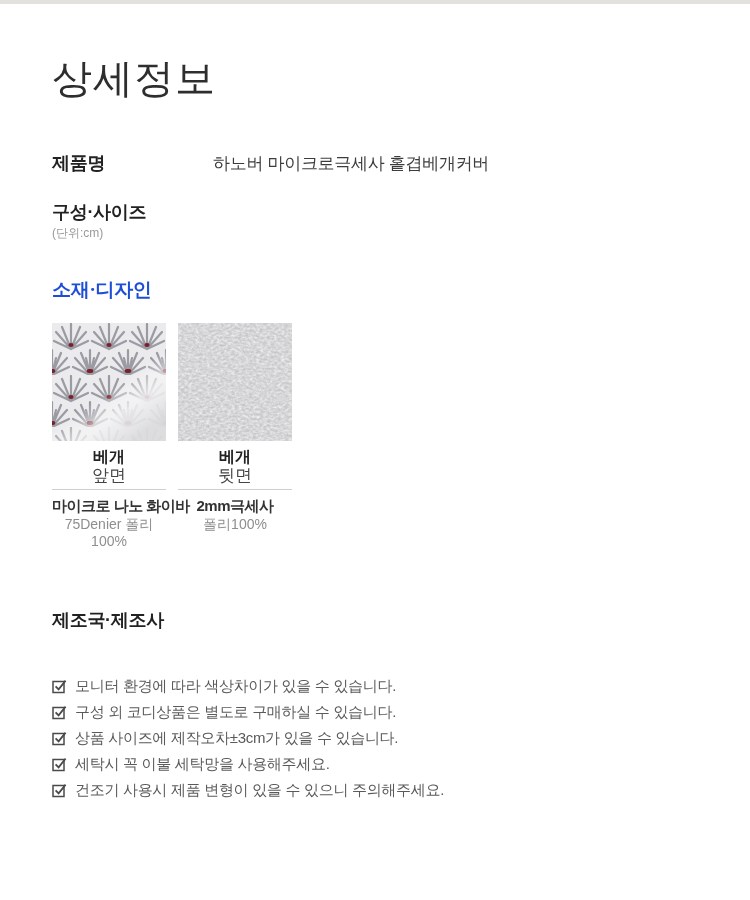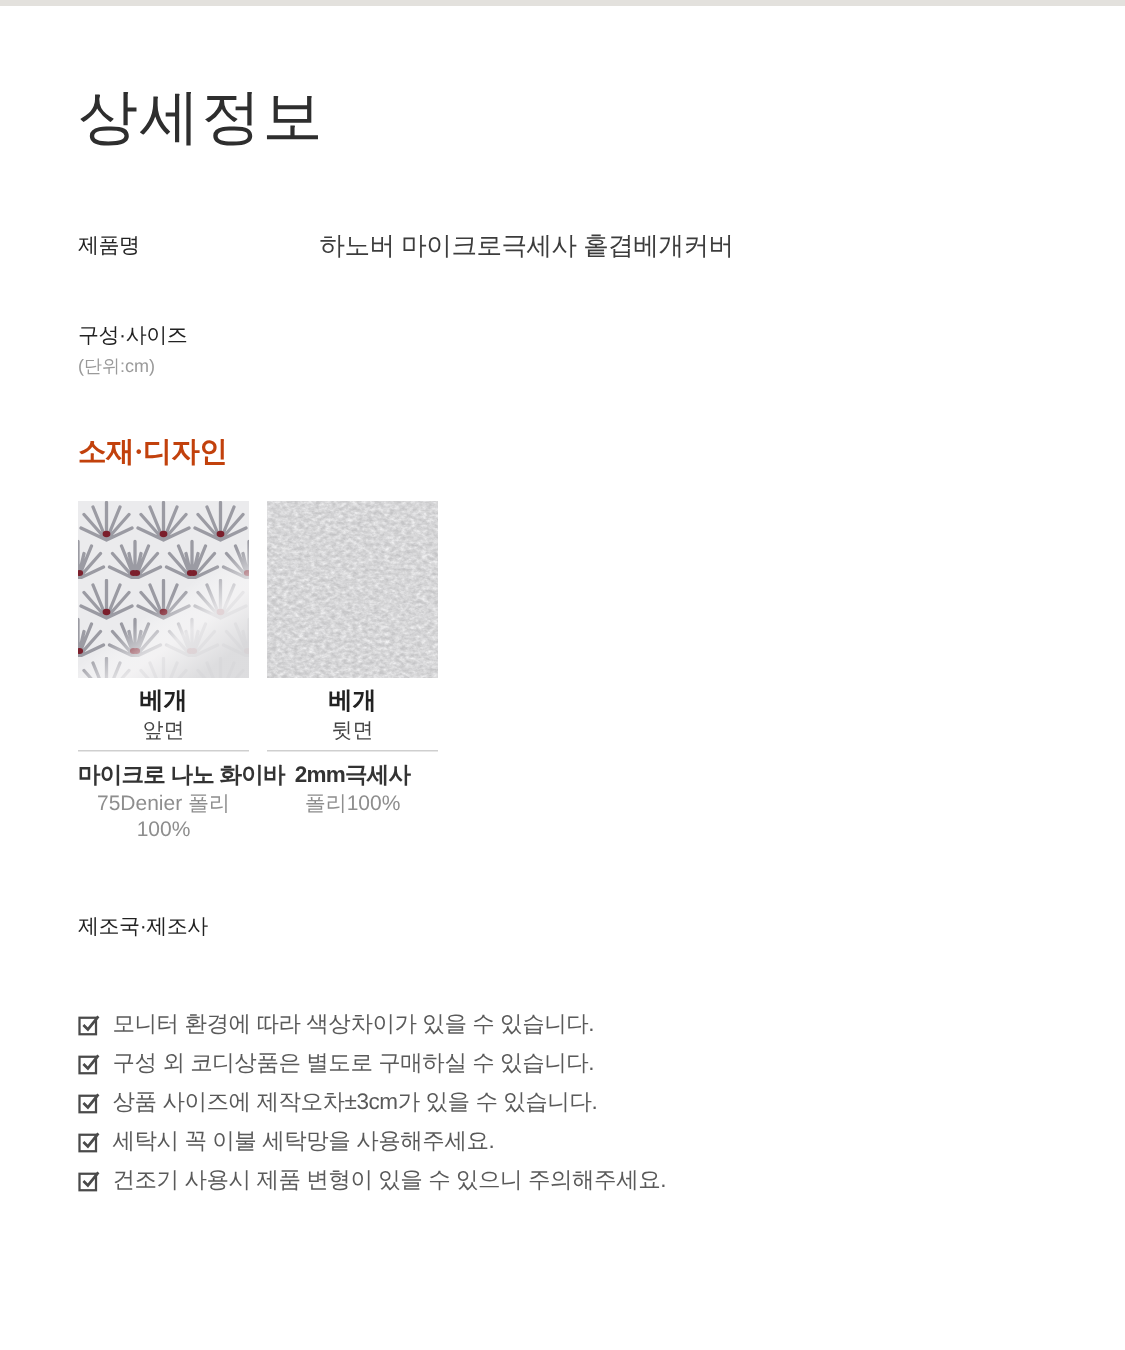--- a/index.html
+++ b/index.html
@@ -16,44 +16,44 @@
     font-size: 40px;
     line-height: 1.15;
     font-weight: 400;
     color: #2e2e2e;
     letter-spacing: 1px;
   }
 
   .spec-row { display: flex; align-items: flex-start; }
   .spec-row.row-product { margin-top: 52px; }
   .spec-row.row-color { margin-top: 42px; }
-  .spec-row.row-size { margin-top: 39px; }
-  .spec-row.row-manufacturer { margin-top: 46px; }
+  .spec-row.row-size { margin-top: 28px; }
+  .spec-row.row-manufacturer { margin-top: 60px; }
 
   .spec-label-col { width: 161px; flex: 0 0 161px; }
-  .spec-label { font-size: 14px; font-weight: 400; color: #222222; line-height: 21px; letter-spacing: -0.3px; }
+  .spec-label { font-size: 18px; font-weight: 700; color: #222222; line-height: 21px; letter-spacing: -0.3px; }
   .spec-sublabel { font-size: 12px; color: #9a9a9a; line-height: 16px; margin-top: 2px; }
   .spec-value { font-size: 17px; color: #3c3c3c; line-height: 21px; letter-spacing: -0.3px; }
   .spec-value.bold { font-weight: 700; color: #222222; }
 
   h2.section-heading {
     margin-top: 36px;
     font-size: 19px;
     font-weight: 700;
-    color: #c2410c;
+    color: #1d4ed8;
     letter-spacing: -0.3px;
     font-family: Liberation Serif, serif;
   }
 
   .cards { display: flex; gap: 12px; margin-top: 20px; }
   .card { width: 114px; text-align: center; }
   .swatch { width: 114px; height: 118px; overflow: hidden; display: block; }
   .swatch svg { display: block; }
   .card-title { margin-top: 6px; font-size: 16px; font-weight: 700; color: #222222; line-height: 20px; }
-  .card-subtitle { font-size: 14px; color: #444444; line-height: 17px; }
+  .card-subtitle { font-size: 17px; color: #444444; line-height: 17px; }
   .card-divider { height: 1px; background: #cfcfcf; margin-top: 5px; }
   .card-material { margin-top: 6px; font-size: 15px; font-weight: 700; color: #333333; line-height: 19px; letter-spacing: -0.5px; white-space: nowrap; }
   .card-composition { font-size: 14px; color: #8e8e8e; line-height: 17px; margin-top: 1px; }
 
   ul.notices { margin-top: 46px; list-style: none; }
   ul.notices li {
     display: flex; align-items: flex-start;
     font-size: 15px; color: #5a5a5a; line-height: 18px;
     margin-bottom: 8px; letter-spacing: -0.3px;
   }

